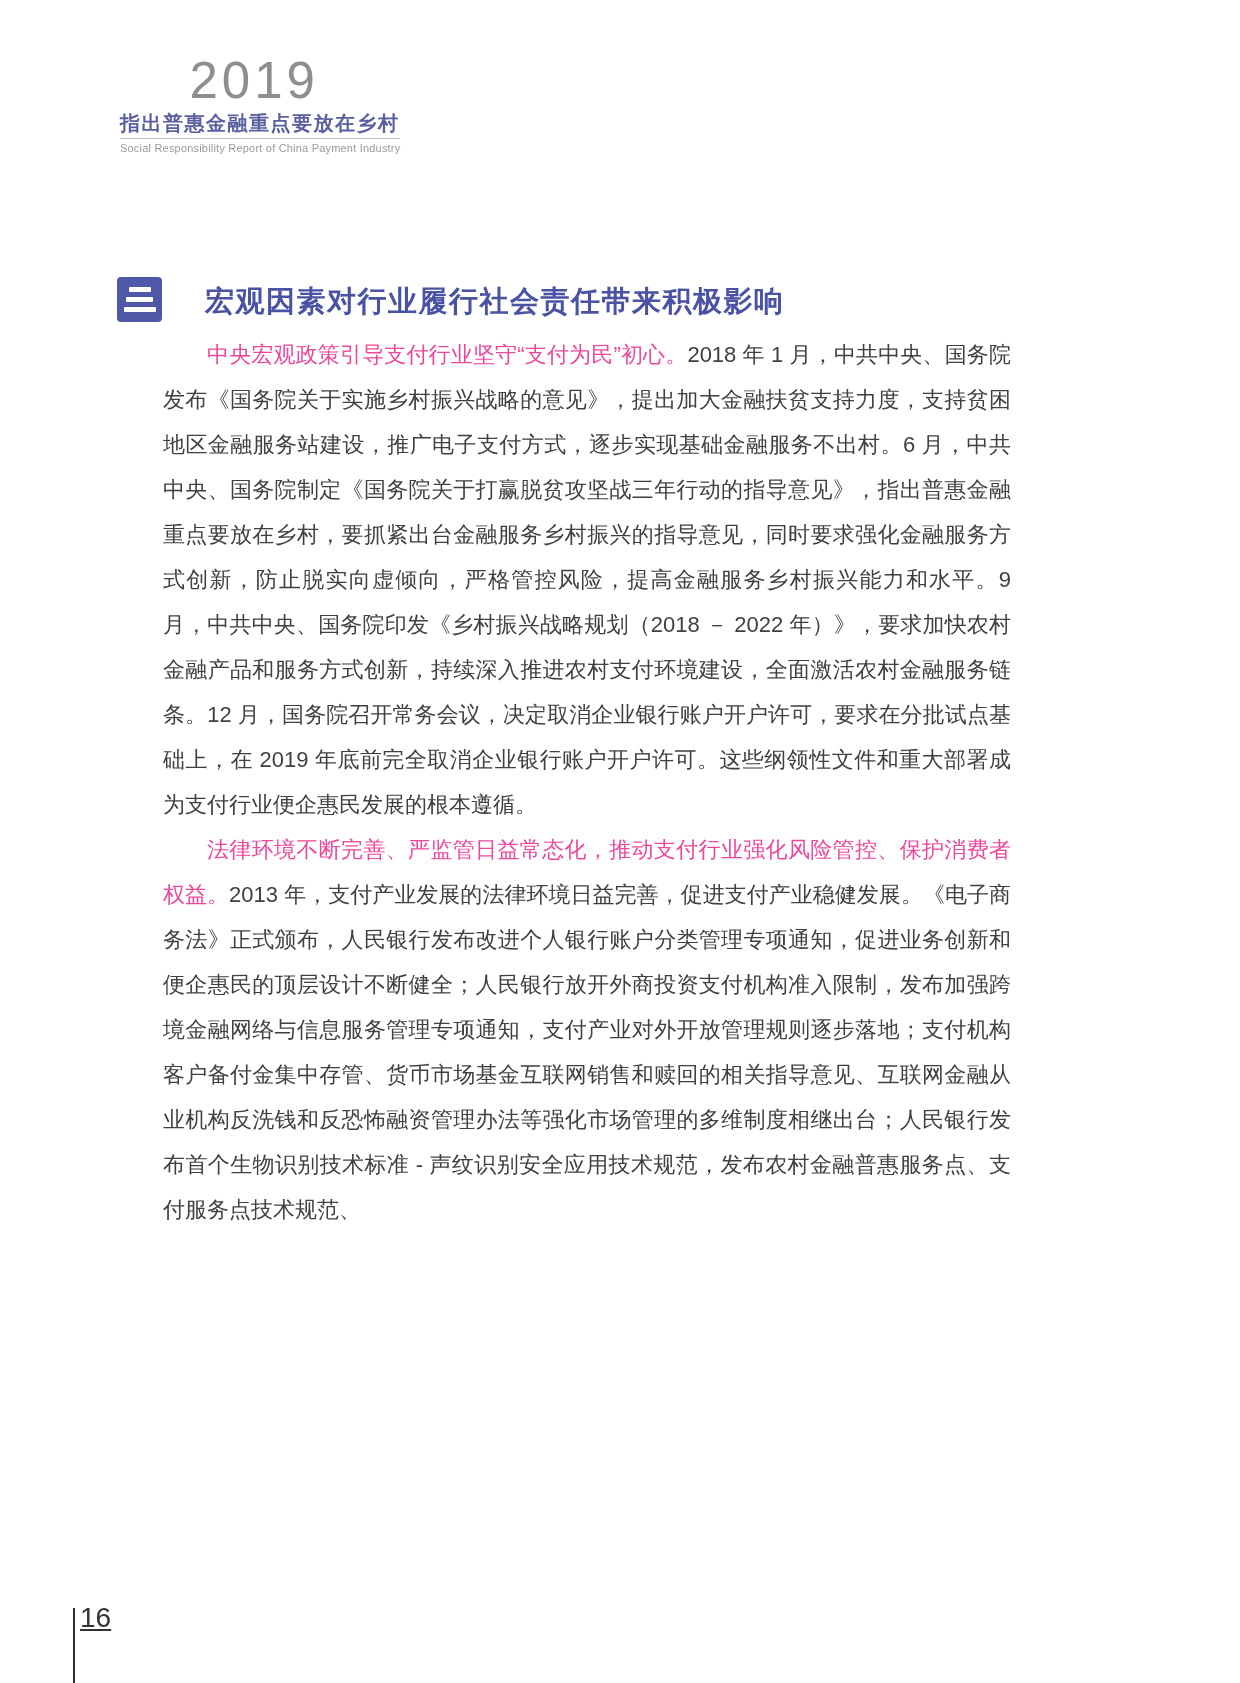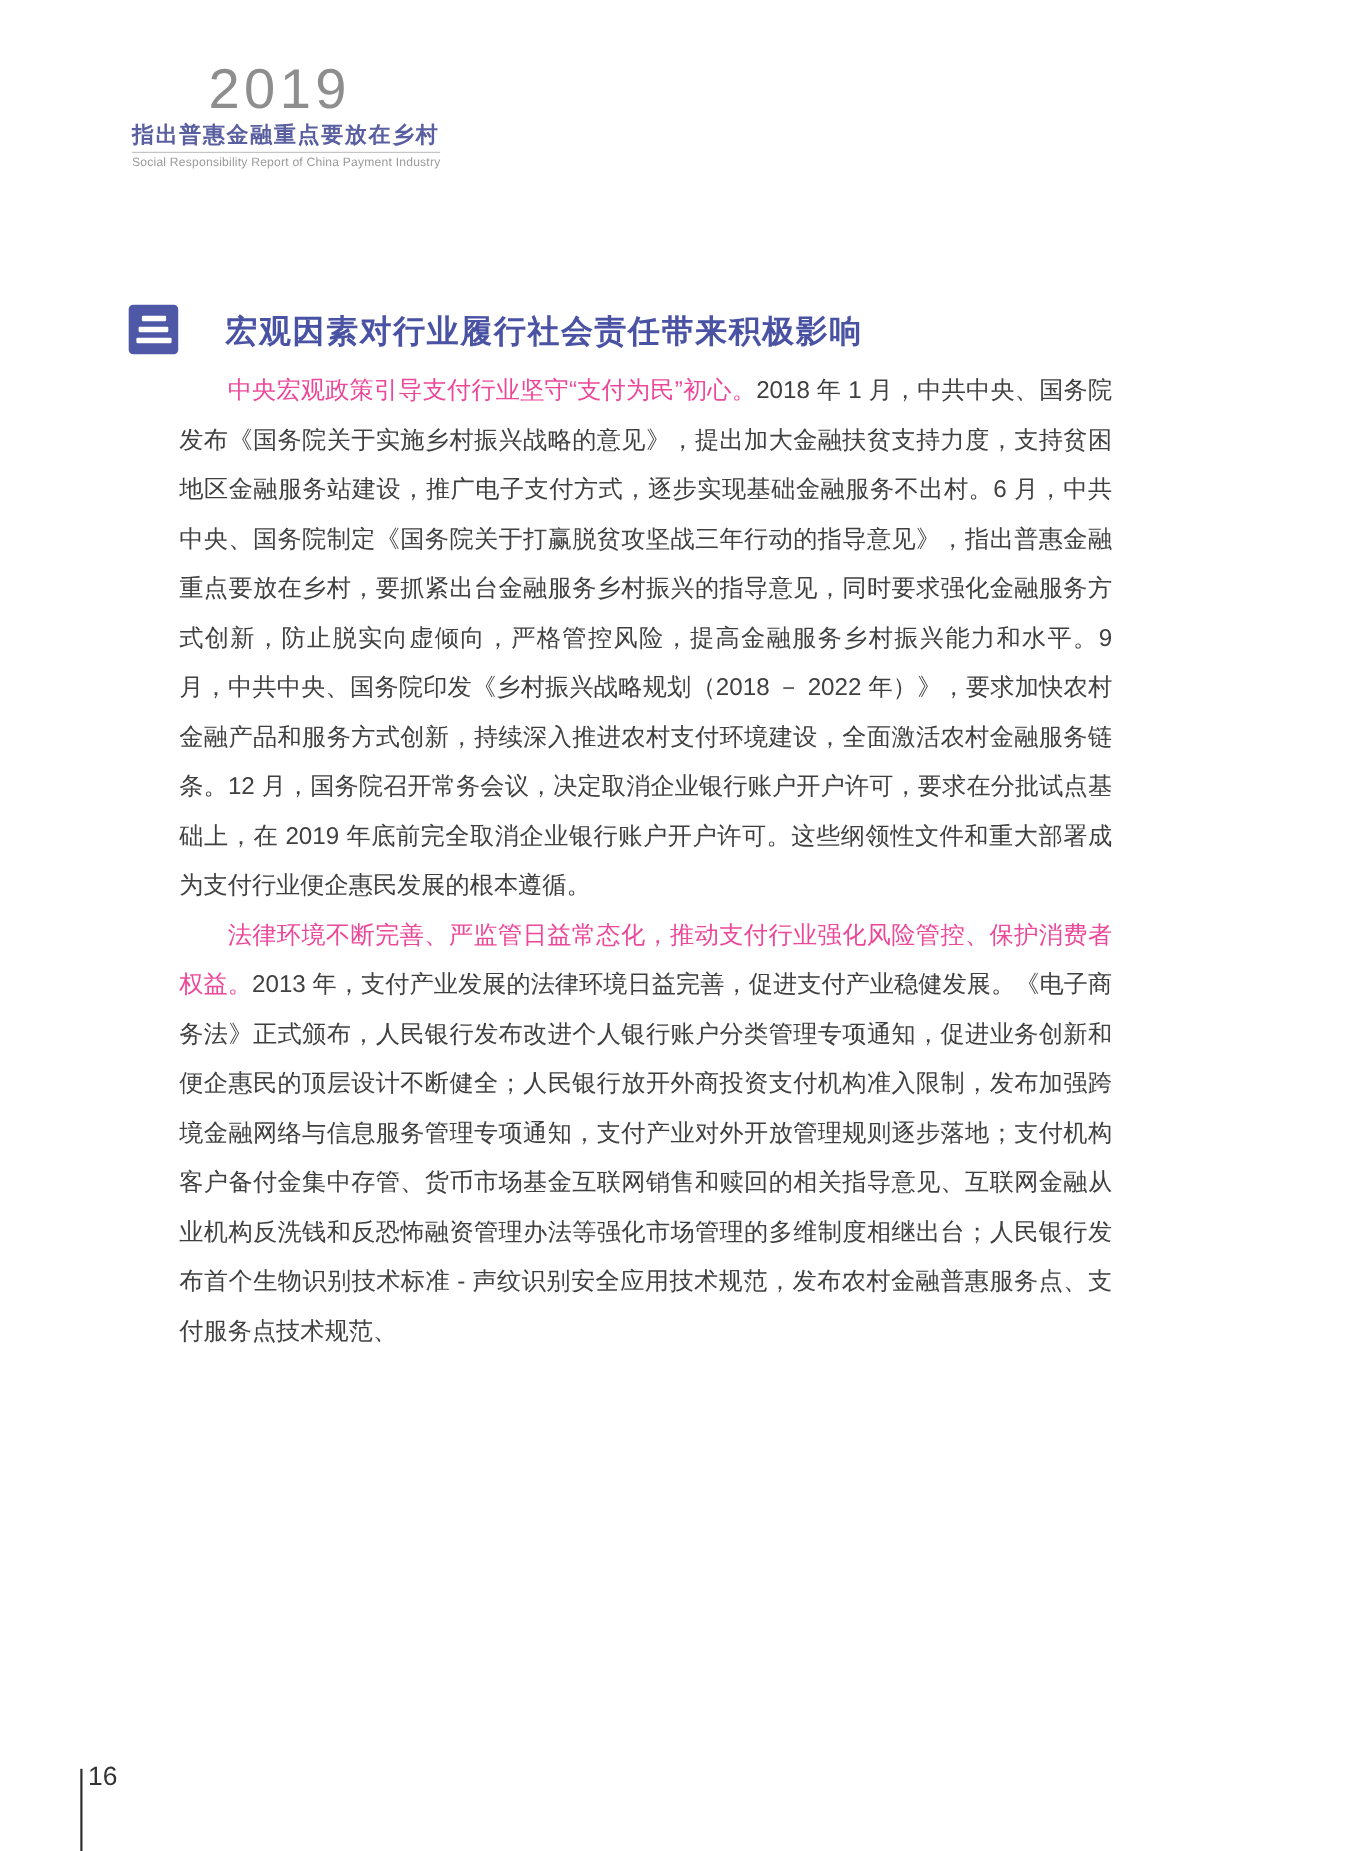--- a/index.html
+++ b/index.html
@@ -106,22 +106,23 @@
     left: 73px;
     top: 1608px;
     width: 2px;
     height: 75px;
     background: #2e2e2e;
   }
   .page-number {
     position: absolute;
     left: 80px;
     top: 1602px;
-    font-size: 24px;
+    font-size: 28px;
     color: #333333;
+    text-decoration: underline;
   }
 </style>
 </head>
 <body>
 
 <div class="page">
 
   <div class="header">
     <div class="header-year">2019</div>
     <div class="header-right">

